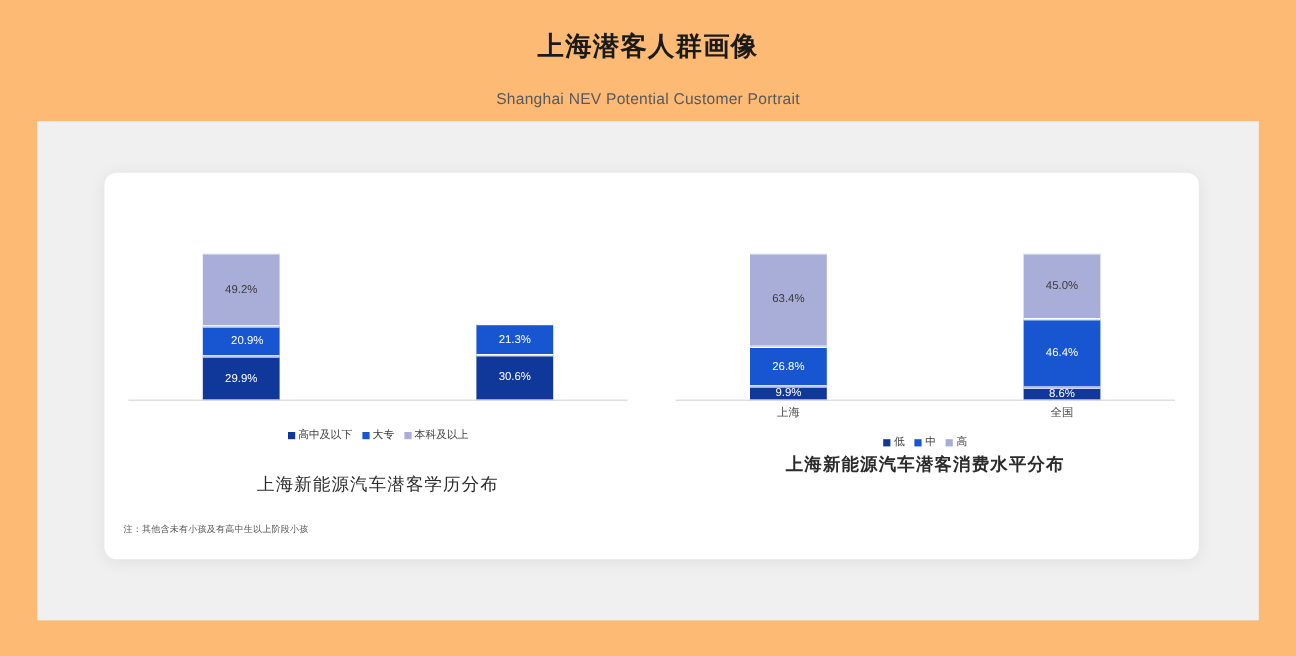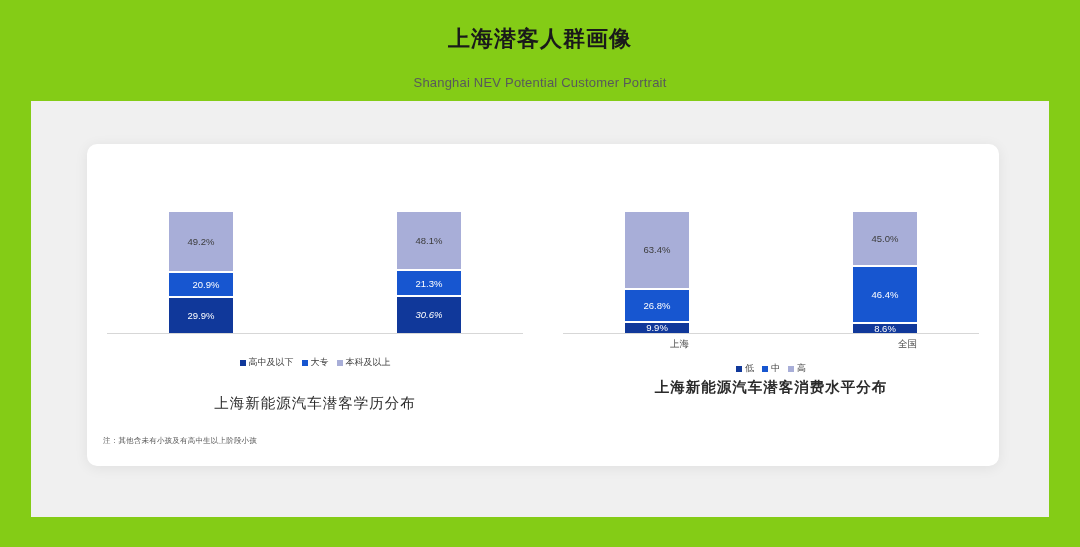--- a/index.html
+++ b/index.html
@@ -2,21 +2,21 @@
 <html><head>
 <meta charset="utf-8">
 <style>
   * { box-sizing: border-box; margin: 0; padding: 0; }
   html, body {
     width: 1080px; height: 547px;
     background: #ffffff;
     font-family: "Liberation Sans", "DejaVu Sans", sans-serif;
     overflow: hidden;
   }
-  .page { position: relative; width: 1080px; height: 547px; background: #84cc16; }
+  .page { position: relative; width: 1080px; height: 547px; background: #fdba74; }
 
   
   .header { text-align: center; padding-top: 24px; }
   .header-title {
     font-size: 22px; font-weight: bold; color: #1a1a1a;
     letter-spacing: 1px; line-height: 30px;
   }
   .header-subtitle {
     font-size: 13px; color: #58595b; margin-top: 20px; line-height: 18px;
     letter-spacing: 0.2px;
@@ -71,21 +71,21 @@
   }
   .seg.s-high { background: #a8aed8; color: #3c3c3c; }
   .seg.s-mid  { background: #1756d0; color: #ffffff; }
   .seg.s-low  { background: #10389a; color: #ffffff; }
 
   .cat-labels {
     position: absolute; left: 0; top: 190px; width: 456px; height: 20px;
     display: flex; justify-content: space-around; align-items: center;
   }
   .cat-label {
-    width: 64px; text-align: right;
+    width: 64px; text-align: center;
     font-size: 9.5px; color: #4a4a4a;
   }
   .cat-label.empty { visibility: hidden; }
 
   .legend {
     position: absolute; left: 0; width: 456px;
     display: flex; justify-content: center; align-items: center; gap: 8px;
     font-size: 9px; color: #3c3c3c;
   }
   .legend-item { display: flex; align-items: center; gap: 3px; }
@@ -124,27 +124,24 @@
                   <span>49.2%</span>
                 </div>
                 <div class="seg s-mid" style="height: 25.707px; padding-left: 10px;">
                   <span>20.9%</span>
                 </div>
                 <div class="seg s-low" style="height: 36.777px; justify-content: center;">
                   <span>29.9%</span>
                 </div>
               </div>
               <div class="bar">
-                <div class="seg s-high" style="height: 59.163px;">
-                  <span>48.1%</span>
-                </div>
                 <div class="seg s-mid" style="height: 26.199px;">
                   <span>21.3%</span>
                 </div>
-                <div class="seg s-low" style="height: 37.638px; font-style: italic;">
+                <div class="seg s-low" style="height: 37.638px;">
                   <span>30.6%</span>
                 </div>
               </div>
             </div>
             <div class="axis-line"></div>
           </div>
           <div class="cat-labels">
             <div class="cat-label empty">.</div>
             <div class="cat-label empty">.</div>
           </div>

